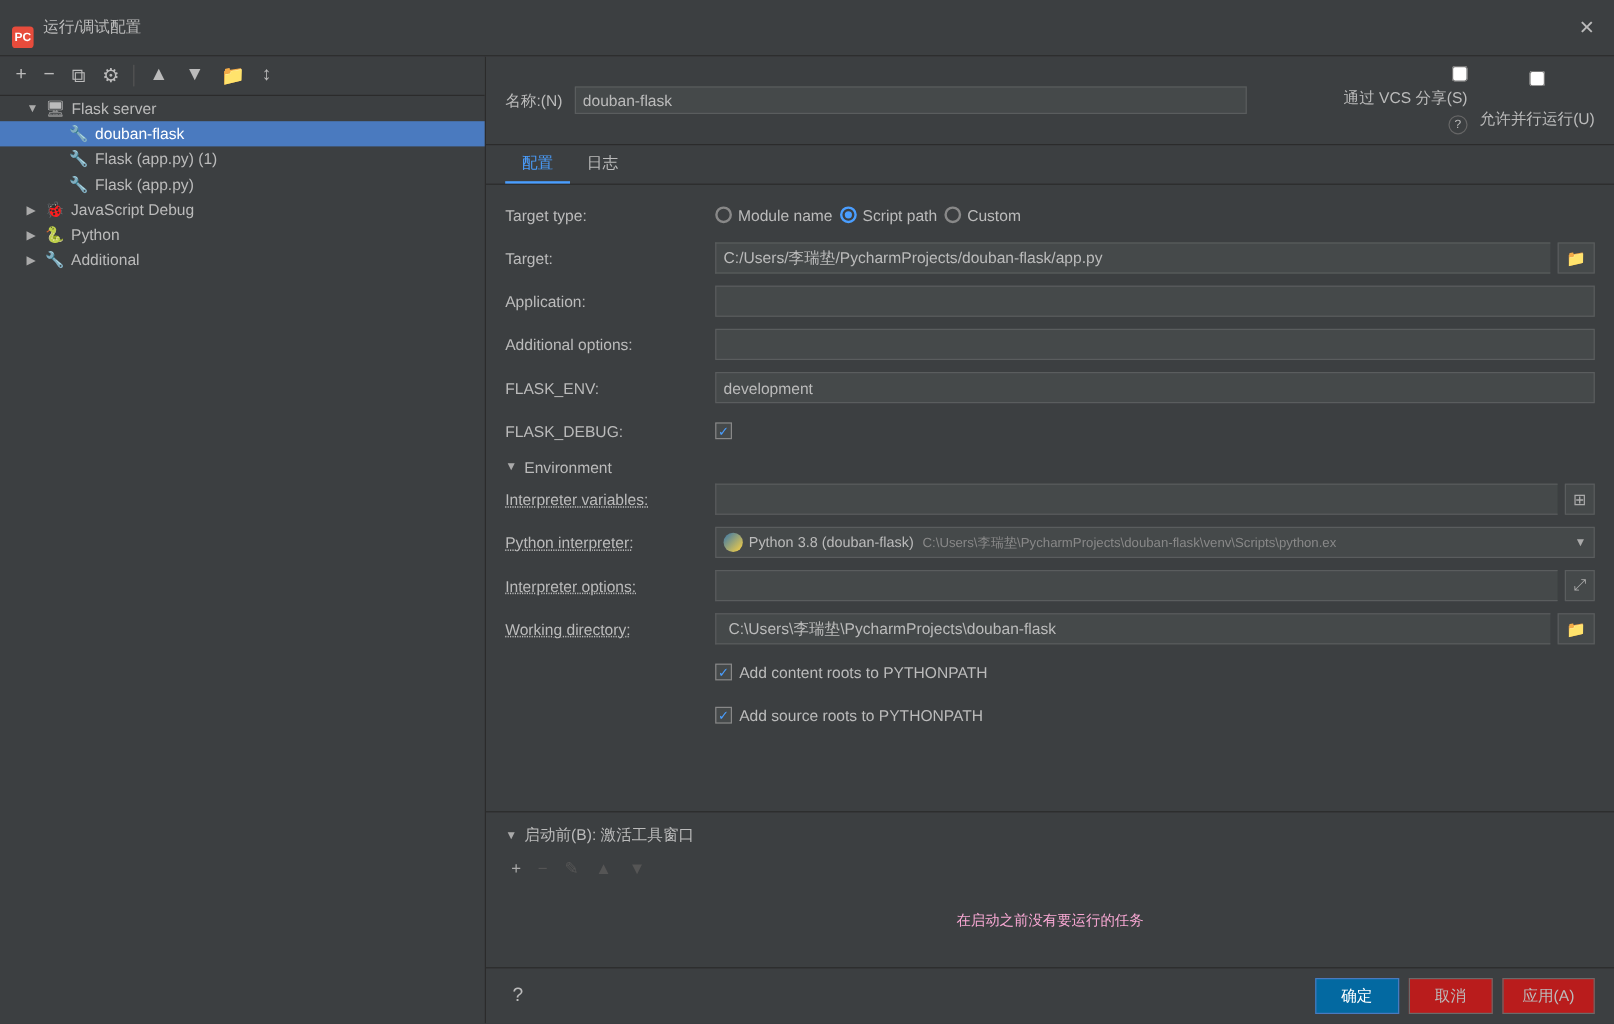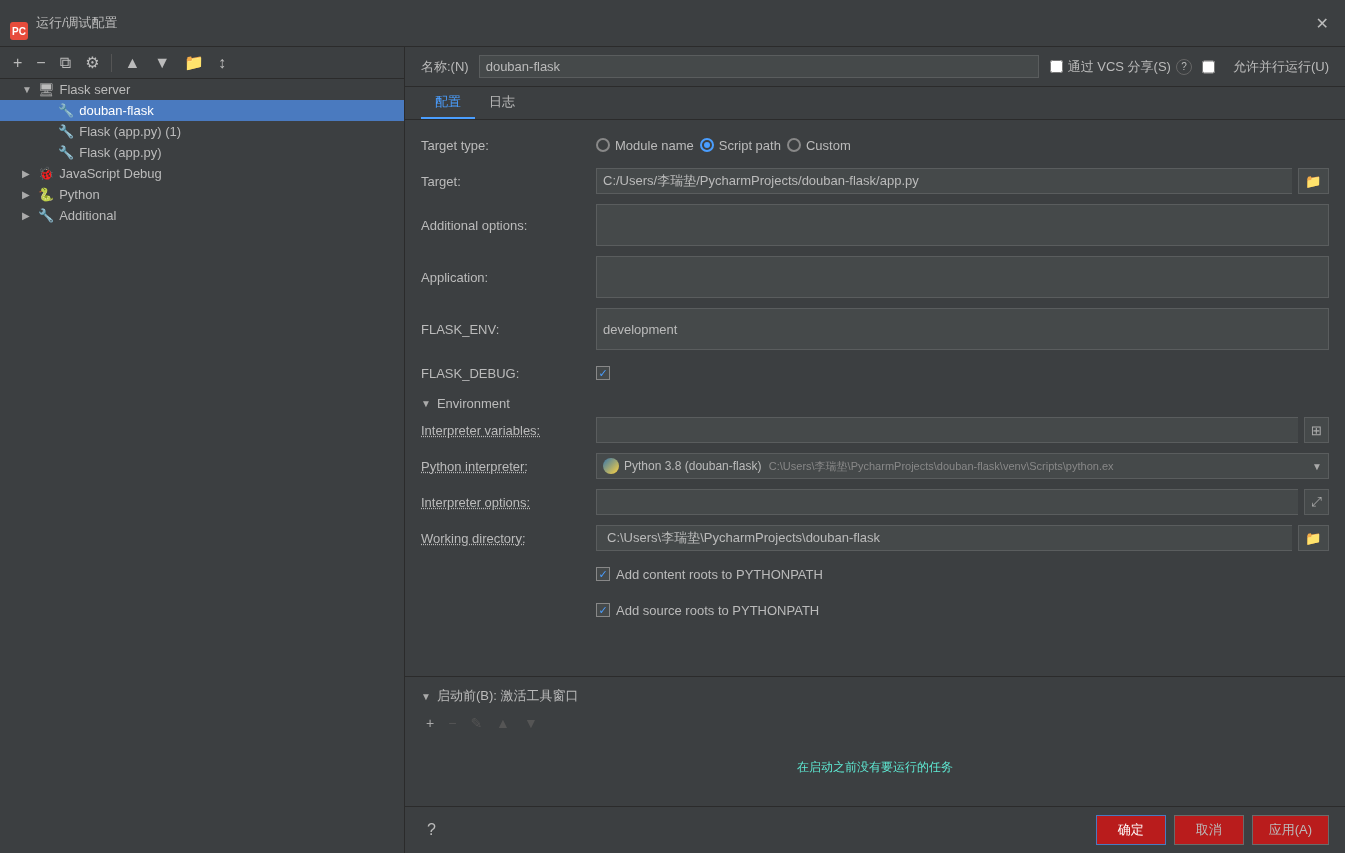--- a/index.html
+++ b/index.html
@@ -137,32 +137,34 @@
       max-width: 560px;
       background: #45494a;
       border: 1px solid #5a5d5e;
       color: #bbbbbb;
       padding: 3px 6px;
       font-size: 13px;
       outline: none;
     }
     .vcs-share {
       display: flex;
-      align-items: center;
+      align-items: flex-end;
       gap: 5px;
       margin-left: auto;
       color: #bbbbbb;
       white-space: nowrap;
+      flex-direction: column;
     }
     .vcs-share input[type=checkbox] { margin: 0; }
     .parallel-run {
       display: flex;
       gap: 18px;
       color: #bbbbbb;
       white-space: nowrap;
+      flex-direction: column;
     }
 
     
     .tabs-row {
       display: flex;
       border-bottom: 1px solid #2b2b2b;
       padding: 0 16px;
     }
     .tab {
       padding: 6px 14px;
@@ -204,21 +206,21 @@
       gap: 6px;
     }
     .text-input {
       flex: 1;
       background: #45494a;
       border: 1px solid #5a5d5e;
       color: #bbbbbb;
       padding: 3px 6px;
       font-size: 13px;
       outline: none;
-      height: 42px;
+      height: 26px;
     }
     .input-with-btn {
       flex: 1;
       display: flex;
     }
     .input-with-btn input {
       flex: 1;
       background: #45494a;
       border: 1px solid #5a5d5e;
       border-right: none;
@@ -358,21 +360,21 @@
     .prelauncher-toolbar-btn {
       background: none;
       border: none;
       color: #aaa;
       font-size: 14px;
       cursor: pointer;
       padding: 2px 5px;
     }
     .prelauncher-toolbar-btn.disabled { color: #555; cursor: default; }
     .prelauncher-empty {
-      color: #5eead4;
+      color: #f9a8d4;
       font-size: 12px;
       text-align: center;
       padding: 20px;
     }
 
     
     .bottom-bar {
       display: flex;
       align-items: center;
       justify-content: flex-end;
@@ -385,21 +387,21 @@
       background: #b91c1c;
       border: 1px solid #6a6a6a;
       color: #bbbbbb;
       padding: 5px 16px;
       cursor: pointer;
       font-size: 13px;
       min-width: 70px;
       text-align: center;
     }
     .btn.primary {
-      background: #b91c1c;
+      background: #0369a1;
       border-color: #4a7abf;
       color: white;
     }
     .help-btn {
       background: none;
       border: none;
       color: #bbbbbb;
       font-size: 16px;
       cursor: pointer;
       padding: 2px 6px;
@@ -519,28 +521,28 @@
 
       <div class="form-row">
         <span class="form-label">Target:</span>
         <div class="form-control input-with-btn">
           <input type="text" style="flex: 1 1 0%; background: rgb(69, 73, 74); border-top: 1px solid rgb(90, 93, 94); border-bottom: 1px solid rgb(90, 93, 94); border-left: 1px solid rgb(90, 93, 94); border-image: initial; border-right: none; color: rgb(187, 187, 187); padding: 3px 6px; font-size: 13px; outline: none; height: 26px;" value="C:/Users/李瑞垫/PycharmProjects/douban-flask/app.py">
           <button class="input-btn">📁</button>
         </div>
       </div>
 
       <div class="form-row">
-        <span class="form-label">Additional options:</span>
+        <span class="form-label">Application:</span>
         <div class="form-control">
           <input type="text" class="text-input" style="flex: 1 1 0%;">
         </div>
       </div>
 
       <div class="form-row">
-        <span class="form-label">Application:</span>
+        <span class="form-label">Additional options:</span>
         <div class="form-control">
           <input type="text" class="text-input" style="flex: 1 1 0%;">
         </div>
       </div>
 
       <div class="form-row">
         <span class="form-label">FLASK_ENV:</span>
         <div class="form-control">
           <input type="text" class="text-input" style="flex: 1 1 0%;" value="development">
         </div>

